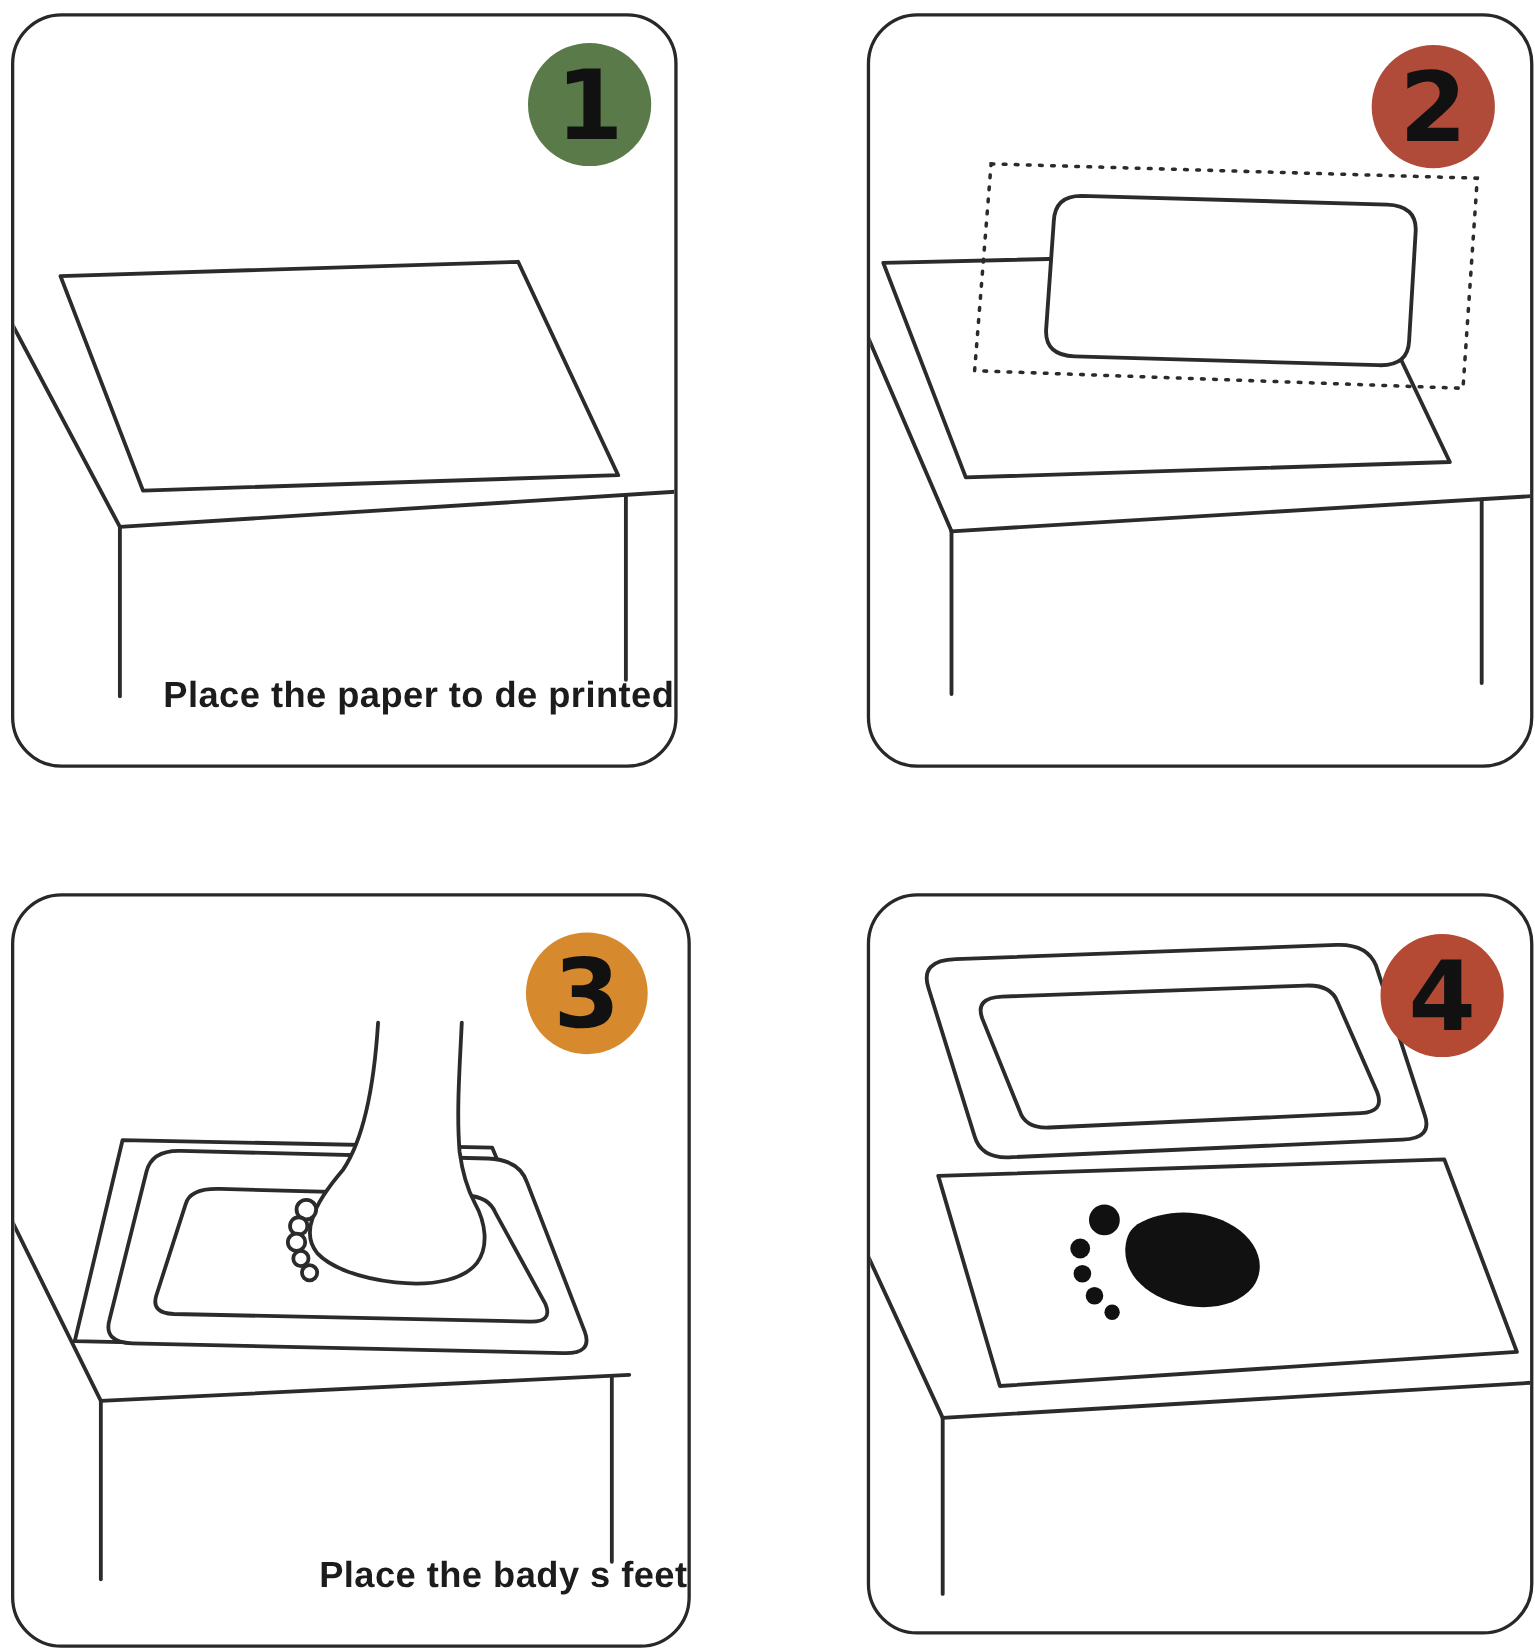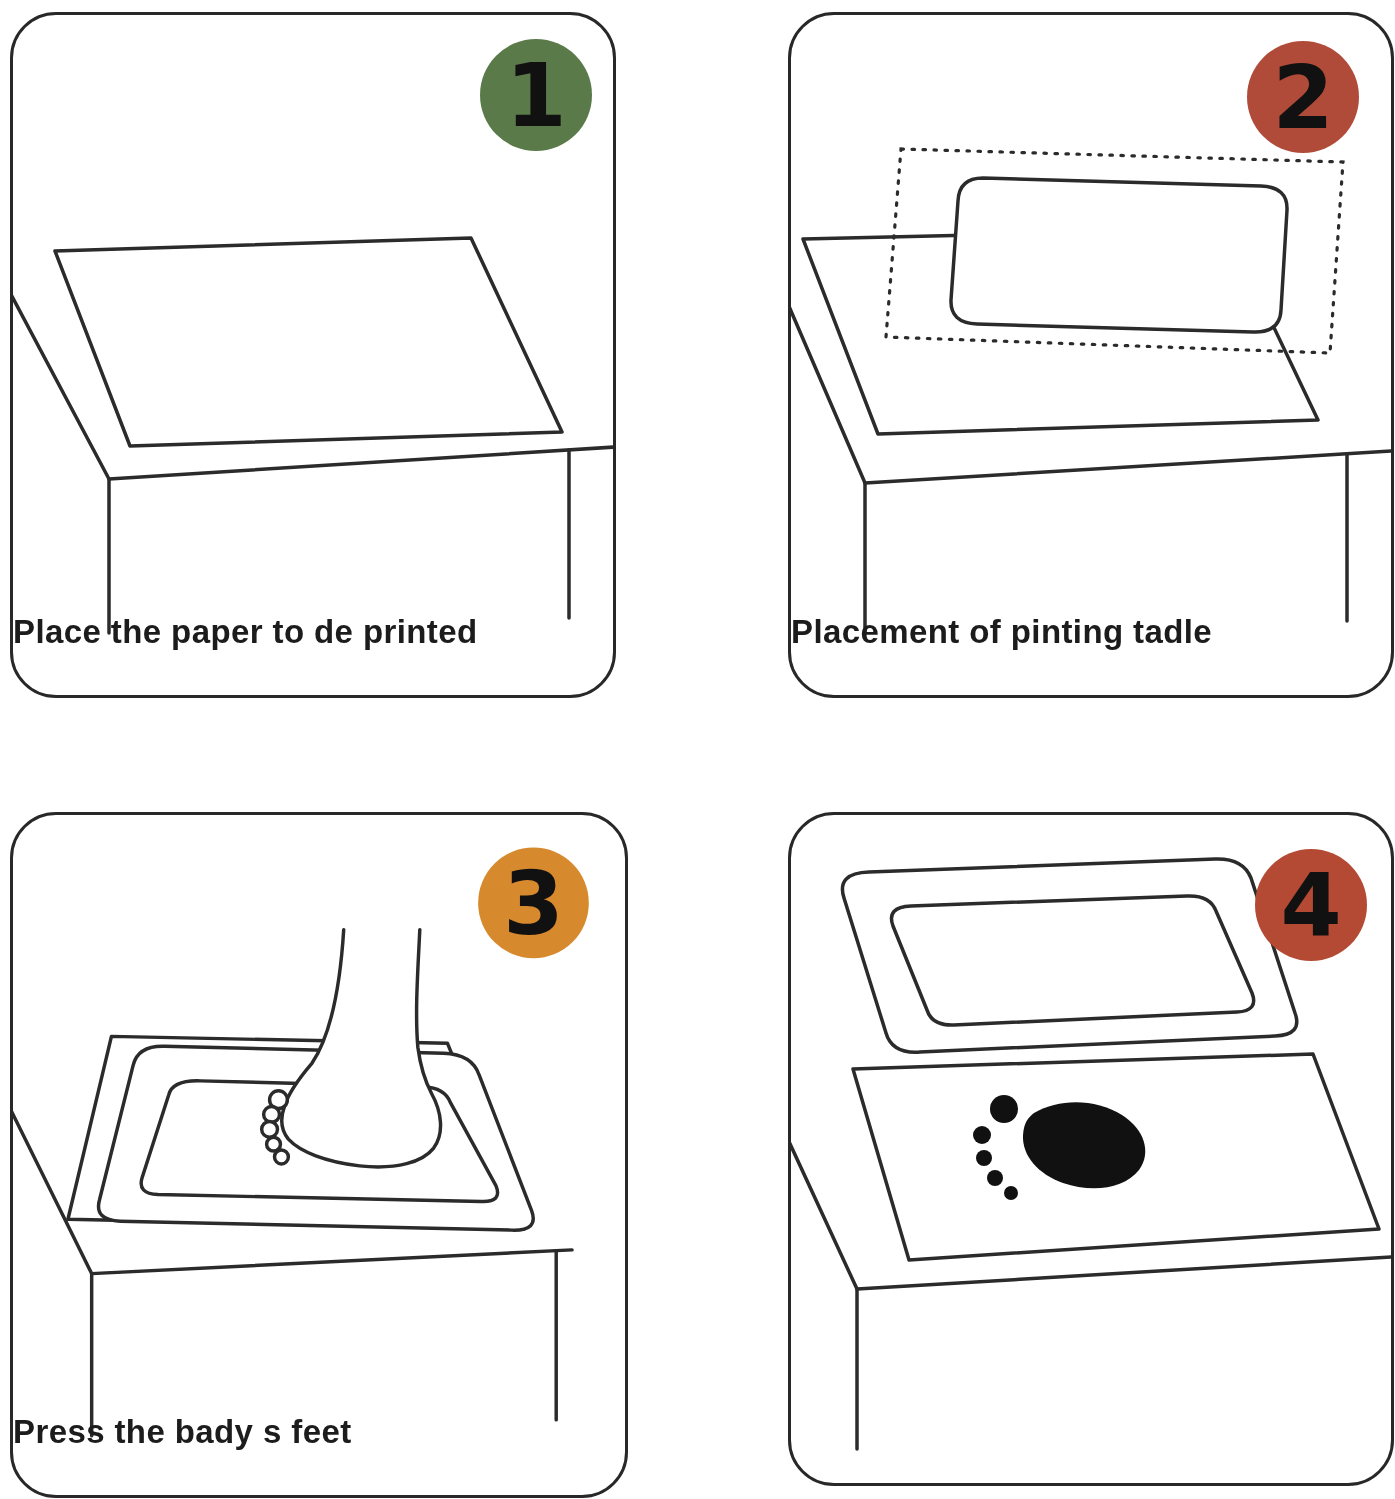--- a/index.html
+++ b/index.html
@@ -6,21 +6,21 @@
   .canvas {
     position:relative; width:1395px; height:1499px; background:#ffffff;
     font-family:"Liberation Sans", sans-serif; overflow:hidden;
   }
   .panel {
     position:absolute; background:#ffffff;
     border:3px solid #282828; border-radius:46px; overflow:hidden;
   }
   .panel svg { position:absolute; left:0; top:0; width:100%; height:100%; }
   .caption {
-    position:absolute; left:0; right:0; top:598px; text-align:left;
+    position:absolute; left:0; right:0; top:598px; text-align:right;
     font-size:33px; font-weight:bold; color:#1c1c1c; letter-spacing:0.4px;
   }
   .ln   { fill:none; stroke:#2b2b2b; stroke-width:3.5; stroke-linecap:round; stroke-linejoin:round; }
   .wfill{ fill:#ffffff; stroke:#2b2b2b; stroke-width:3.5; stroke-linejoin:round; stroke-linecap:round; }
   .dotted { fill:none; stroke:#2b2b2b; stroke-width:3.2; stroke-dasharray:2.5 8.5; stroke-linecap:round; }
   .mark { fill:#111111; stroke:none; }
   .badge-num {
     font-family:"DejaVu Sans", sans-serif; font-size:88px; font-weight:bold;
     fill:#111111; text-anchor:middle;
   }
@@ -56,21 +56,20 @@
         <path class="ln" d="M 556 439 L 556 606"></path>
       </g>
       <path class="ln" d="M 12 224 L 436 214 L 527 405 L 87 419 Z"></path>
       <path class="dotted" d="M 110 134 L 552 147 L 539 338 L 95 322 Z"></path>
       <path class="wfill" d="M 192 163 L 470 171 Q 497 172 496 195 L 490 295 Q 489 318 462 317 L 186 309 Q 159 308 160 285 L 167 186 Q 168 163 192 163 Z"></path>
       <g>
         <circle cx="512" cy="82" r="56" fill="#b04b39"></circle>
         <text class="badge-num" x="512" y="113">2</text>
       </g>
     </svg>
-    <div class="caption">Placement of pinting tadle</div>
   </section>
 
   <section class="panel" style="left:10px; top:812px; width:612px; height:680px;">
     <svg viewBox="0 0 612 688">
       <g>
         <path class="ln" d="M -6 298 L 76 464"></path>
         <path class="ln" d="M 76 464 L 562 440"></path>
         <path class="ln" d="M 76 464 L 76 628"></path>
         <path class="ln" d="M 546 441 L 546 612"></path>
       </g>
@@ -85,21 +84,21 @@
           <circle class="wfill" cx="256" cy="318" r="8"></circle>
           <circle class="wfill" cx="260" cy="333" r="7"></circle>
           <circle class="wfill" cx="268" cy="346" r="7"></circle>
         </g>
       </g>
       <g>
         <circle cx="523" cy="89" r="56" fill="#d78a2d"></circle>
         <text class="badge-num" x="523" y="120">3</text>
       </g>
     </svg>
-    <div class="caption">Press the bady s feet</div>
+    <div class="caption">Place the bady s feet</div>
   </section>
 
   <section class="panel" style="left:788px; top:812px; width:600px; height:668px;">
     <svg viewBox="0 0 600 668">
       <g>
         <path class="ln" d="M -6 318 L 66 474"></path>
         <path class="ln" d="M 66 474 L 602 442"></path>
         <path class="ln" d="M 66 474 L 66 634"></path>
       </g>
       <path class="ln" d="M 62 254 L 522 239 L 588 414 L 118 445 Z"></path>

